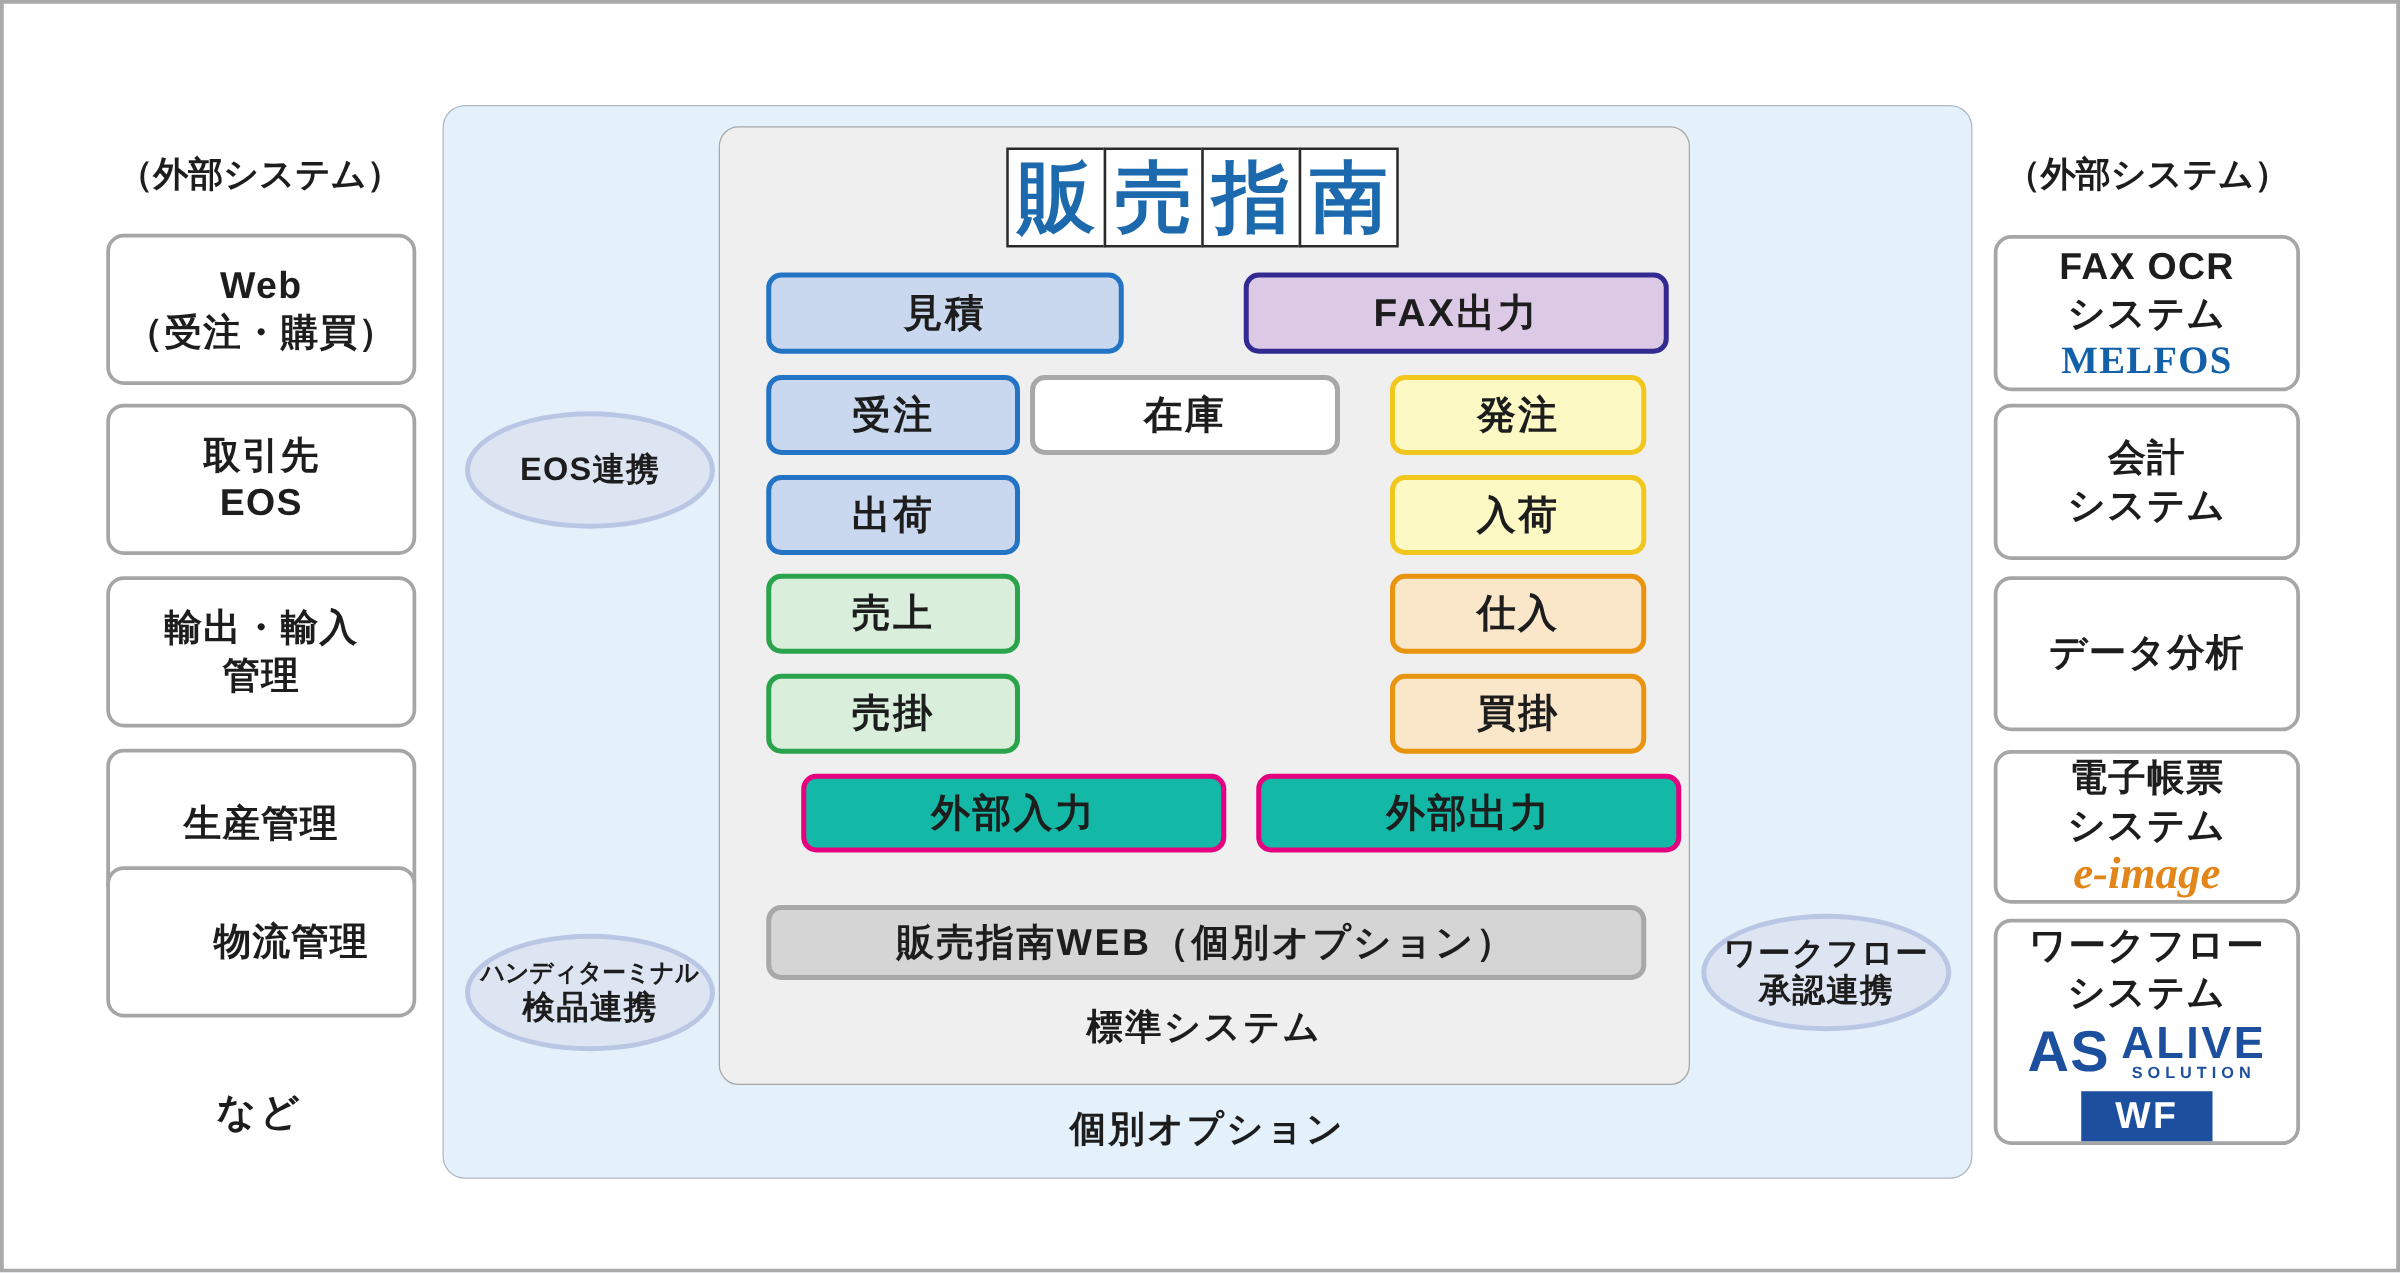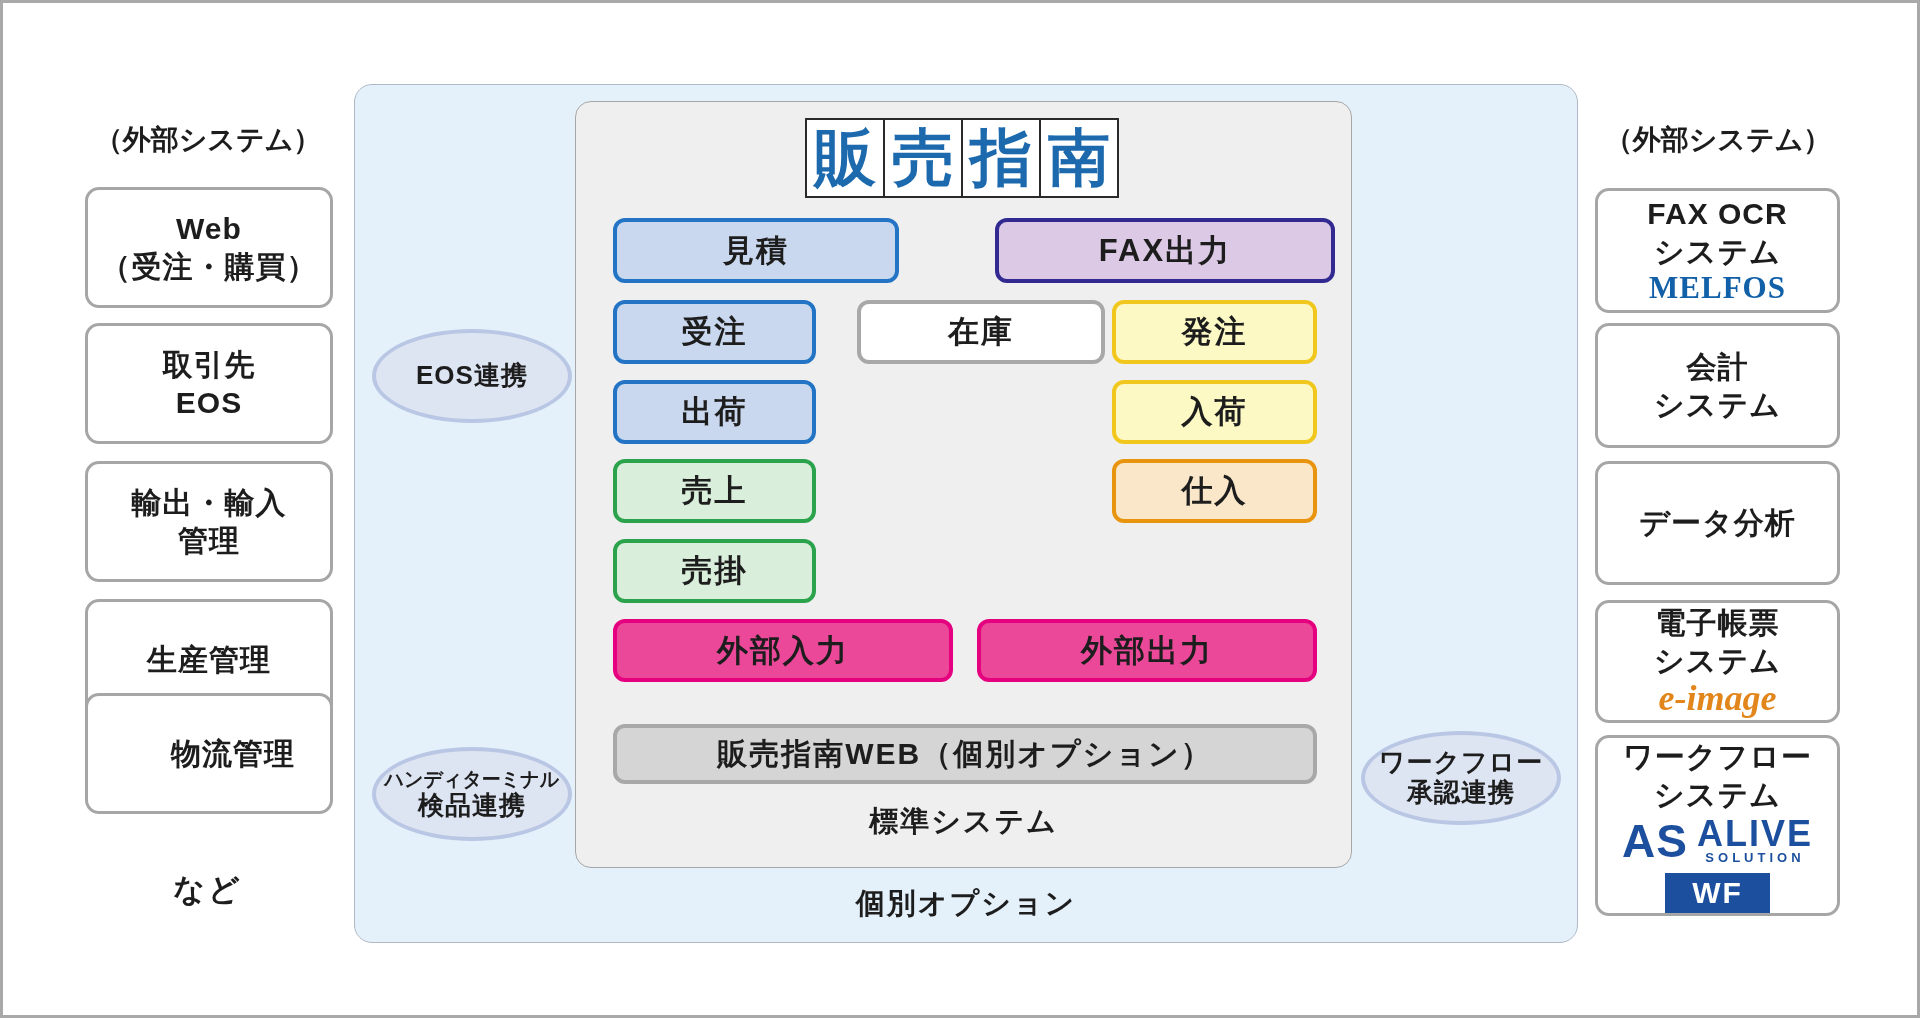--- a/index.html
+++ b/index.html
@@ -35,21 +35,21 @@
     position:absolute;box-sizing:border-box;border-radius:12px;
     display:flex;align-items:center;justify-content:center;
     font-size:31px;font-weight:600;letter-spacing:2px;color:#1d1d1d;
   }
   .btn-blue  {background:#c9d8ee;border:4px solid #2374c5;}
   .btn-purple{background:#dbc9e6;border:4px solid #322a91;}
   .btn-white {background:#ffffff;border:4px solid #a8a8a8;}
   .btn-yellow{background:#fcf9c5;border:4px solid #f2c71d;}
   .btn-green {background:#d9eedb;border:4px solid #2ba24c;}
   .btn-orange{background:#fae7c9;border:4px solid #e9940e;}
-  .btn-pink  {background:#ec4899;border:4px solid #e5007f;}
+  .btn-pink  {background:#14b8a6;border:4px solid #e5007f;margin-left:28px;}
   .btn-gray  {background:#d5d5d5;border:4px solid #a8a8a8;font-size:30px;}
   
   .col-heading{
     position:absolute;top:118px;width:270px;text-align:center;
     font-size:28px;font-weight:600;
   }
   .ext-box{
     position:absolute;box-sizing:border-box;width:248px;height:121px;
     background:#ffffff;border:3px solid #a6a6a6;border-radius:14px;
     display:flex;flex-direction:column;align-items:center;justify-content:center;
@@ -106,21 +106,21 @@
     <div class="btn btn-blue" style="left:37px;top:116px;width:286px;height:65px">
       <span>見積</span>
       </div>
     <div class="btn btn-purple" style="left:419px;top:116px;width:340px;height:65px">
       <span>FAX出力</span>
       </div>
 
     <div class="btn btn-blue" style="left:37px;top:198px;width:203px;height:64px">
       <span>受注</span>
       </div>
-    <div class="btn btn-white" style="left:281px;top:198px;width:248px;height:64px">
+    <div class="btn btn-white" style="left:248px;top:198px;width:248px;height:64px">
       <span>在庫</span>
       </div>
     <div class="btn btn-yellow" style="left:536px;top:198px;width:205px;height:64px">
       <span>発注</span>
       </div>
 
     <div class="btn btn-blue" style="left:37px;top:278px;width:203px;height:64px">
       <span>出荷</span>
       </div>
     <div class="btn btn-yellow" style="left:536px;top:278px;width:205px;height:64px">
@@ -129,20 +129,23 @@
 
     <div class="btn btn-green" style="left:37px;top:357px;width:203px;height:64px">
       <span>売上</span>
       </div>
     <div class="btn btn-orange" style="left:536px;top:357px;width:205px;height:64px">
       <span>仕入</span>
       </div>
 
     <div class="btn btn-green" style="left:37px;top:437px;width:203px;height:64px">
       <span>売掛</span>
+      </div>
+    <div class="btn btn-orange" style="left:536px;top:437px;width:205px;height:64px">
+      <span>買掛</span>
       </div>
 
     <div class="btn btn-pink" style="left:37px;top:517px;width:340px;height:63px">
       <span>外部入力</span>
       </div>
     <div class="btn btn-pink" style="left:401px;top:517px;width:340px;height:63px">
       <span>外部出力</span>
       </div>
 
     <div class="btn btn-gray" style="left:37px;top:622px;width:704px;height:60px">

